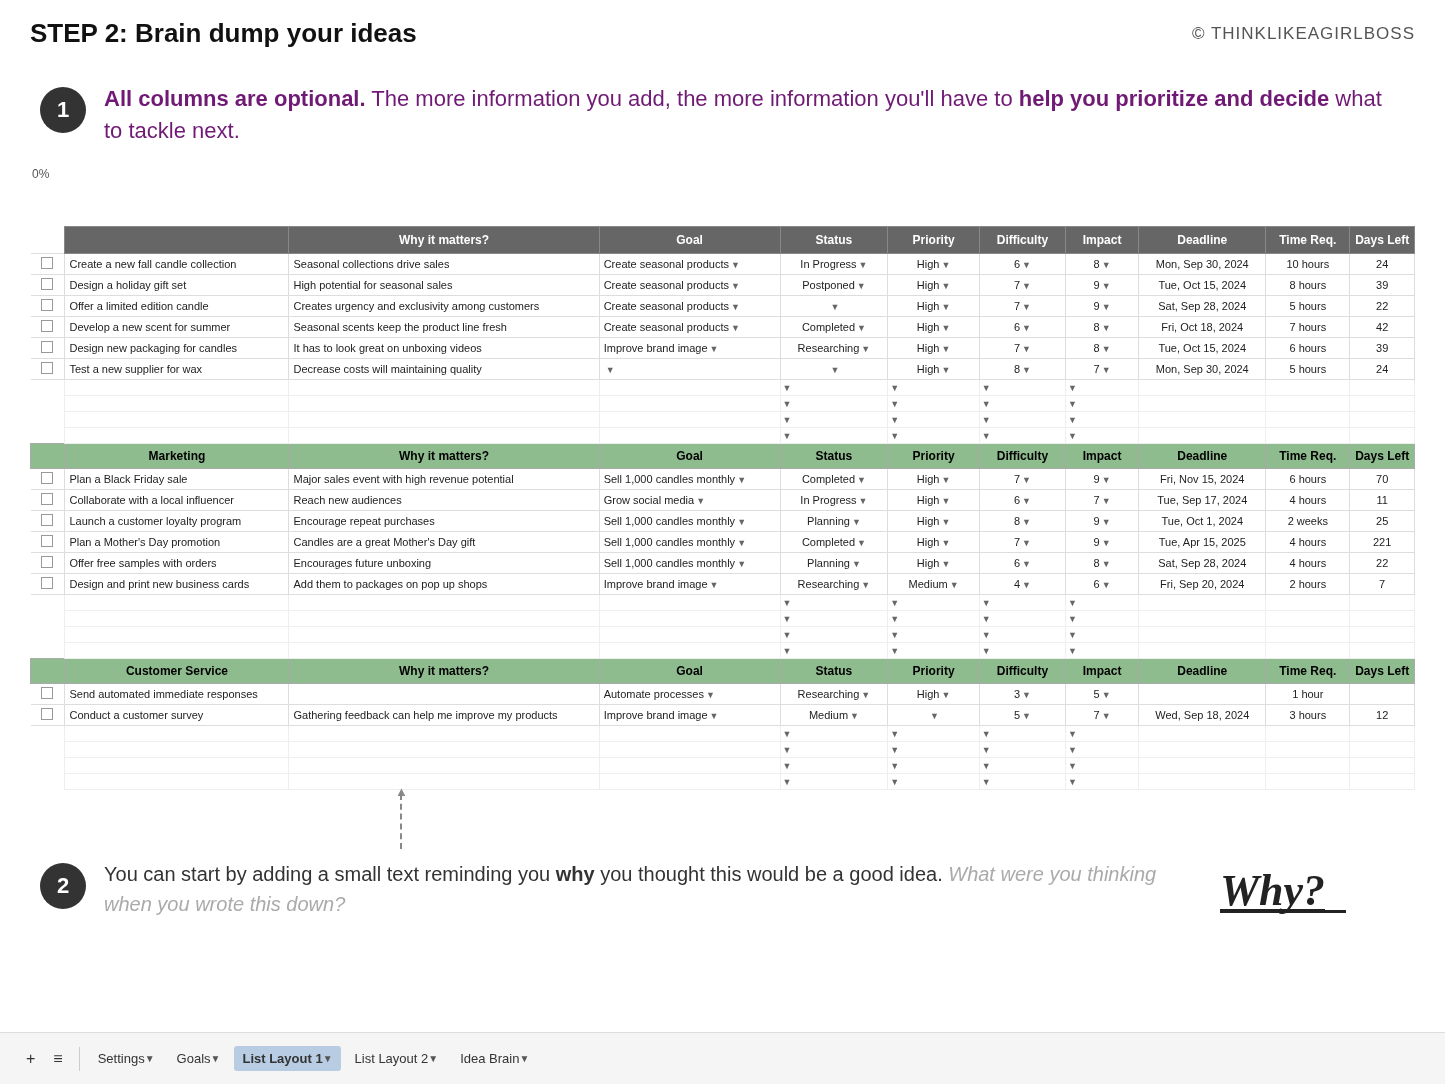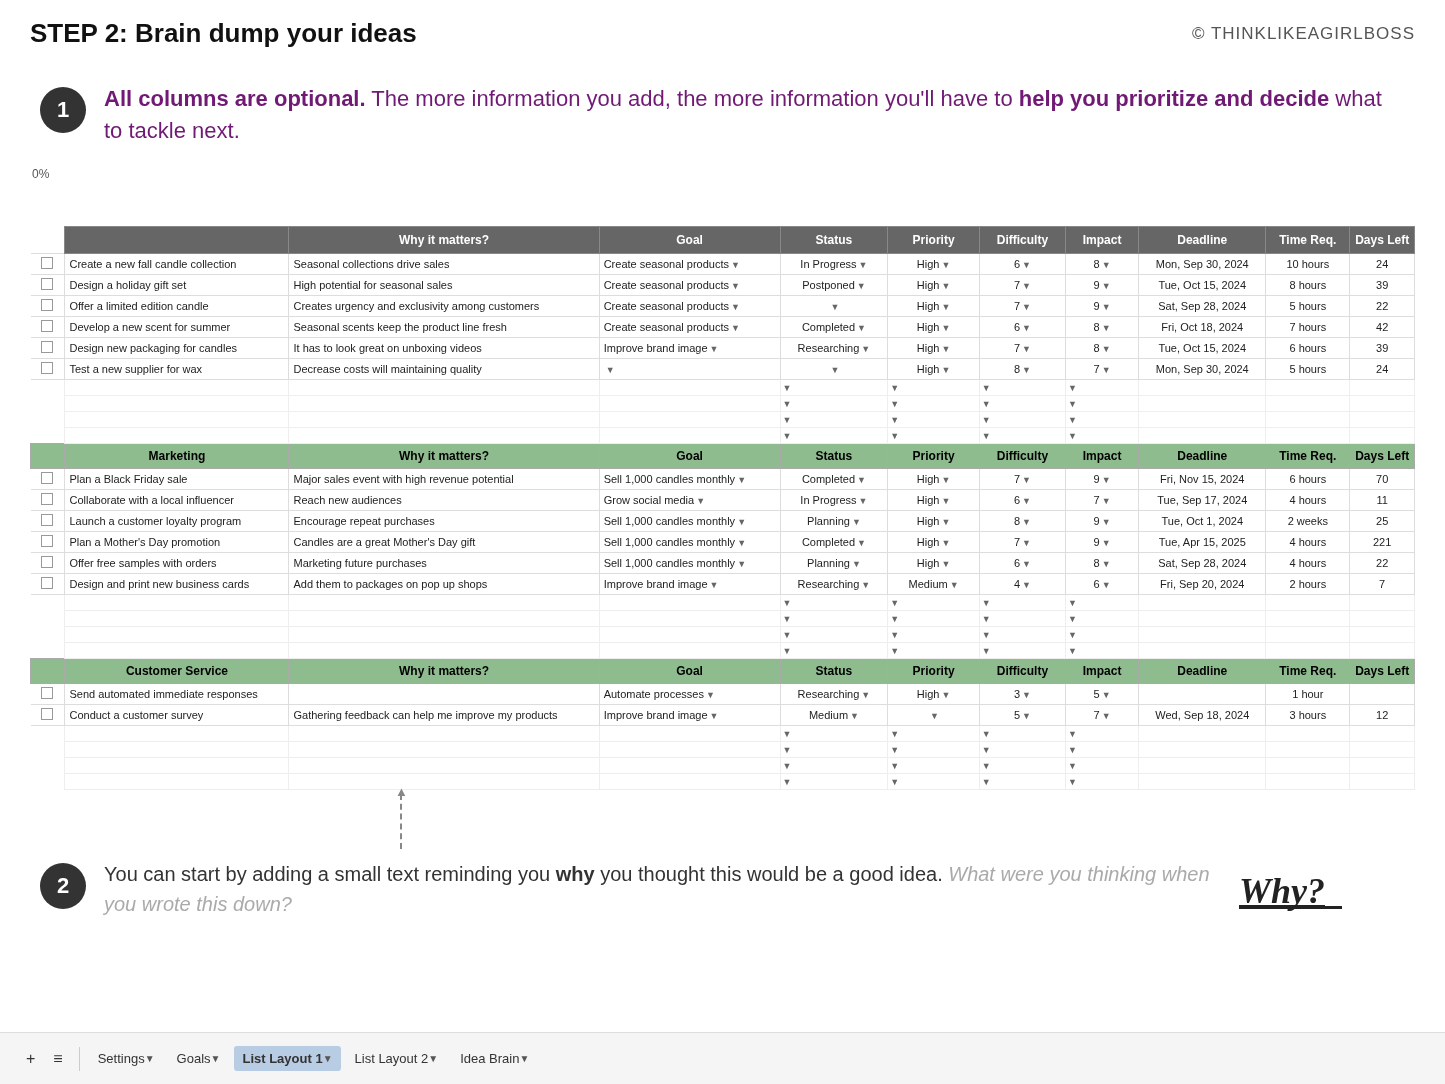--- a/index.html
+++ b/index.html
@@ -317,21 +317,21 @@
         <td>High<span class="dropdown-arrow">▼</span></td>
         <td>7<span class="dropdown-arrow">▼</span></td>
         <td>9<span class="dropdown-arrow">▼</span></td>
         <td>Tue, Apr 15, 2025</td>
         <td>4 hours</td>
         <td>221</td>
       </tr>
         <tr class="data-row">
         <td><span class="checkbox"></span></td>
         <td>Offer free samples with orders</td>
-        <td>Marketing future purchases</td>
+        <td>Encourages future unboxing</td>
         <td>Sell 1,000 candles monthly<span class="dropdown-arrow">▼</span></td>
         <td>Planning<span class="dropdown-arrow">▼</span></td>
         <td>High<span class="dropdown-arrow">▼</span></td>
         <td>6<span class="dropdown-arrow">▼</span></td>
         <td>8<span class="dropdown-arrow">▼</span></td>
         <td>Sat, Sep 28, 2024</td>
         <td>4 hours</td>
         <td>22</td>
       </tr>
         <tr class="data-row">
@@ -498,21 +498,21 @@
   <div style="border-left:2px dashed #888; height:55px; margin-left:10px; position:relative;">
     <span style="position:absolute;top:-10px;left:-7px;font-size:13px;color:#888;">▲</span>
   </div>
 </div>
 
 <div class="instruction-block-2">
   <div class="step-circle">2</div>
   <div class="instruction-text-2">
     <span>You can start by adding a small text reminding you </span><strong>why</strong><span> you thought this would be a good idea. </span><em>What were you thinking when you wrote this down?</em>
   </div>
-  <div class="why-logo" style="font-family: Georgia, serif; font-style: italic; font-weight: 900; font-size: 36px; color: #222; padding-right: 80px; position: relative;">
+  <div class="why-logo" style="font-family: Georgia, serif; font-style: italic; font-weight: 900; font-size: 44px; color: #222; padding-right: 80px; position: relative;">
     <span>Why?</span>
     <div style="border-bottom: 3px solid #222; width: 120%; margin-top: -6px;"></div>
   </div>
 </div>
 
 <div class="bottom-toolbar">
   <button class="toolbar-btn">+</button>
   <button class="toolbar-btn">≡</button>
   <div class="toolbar-divider"></div>
   <div class="toolbar-item">

